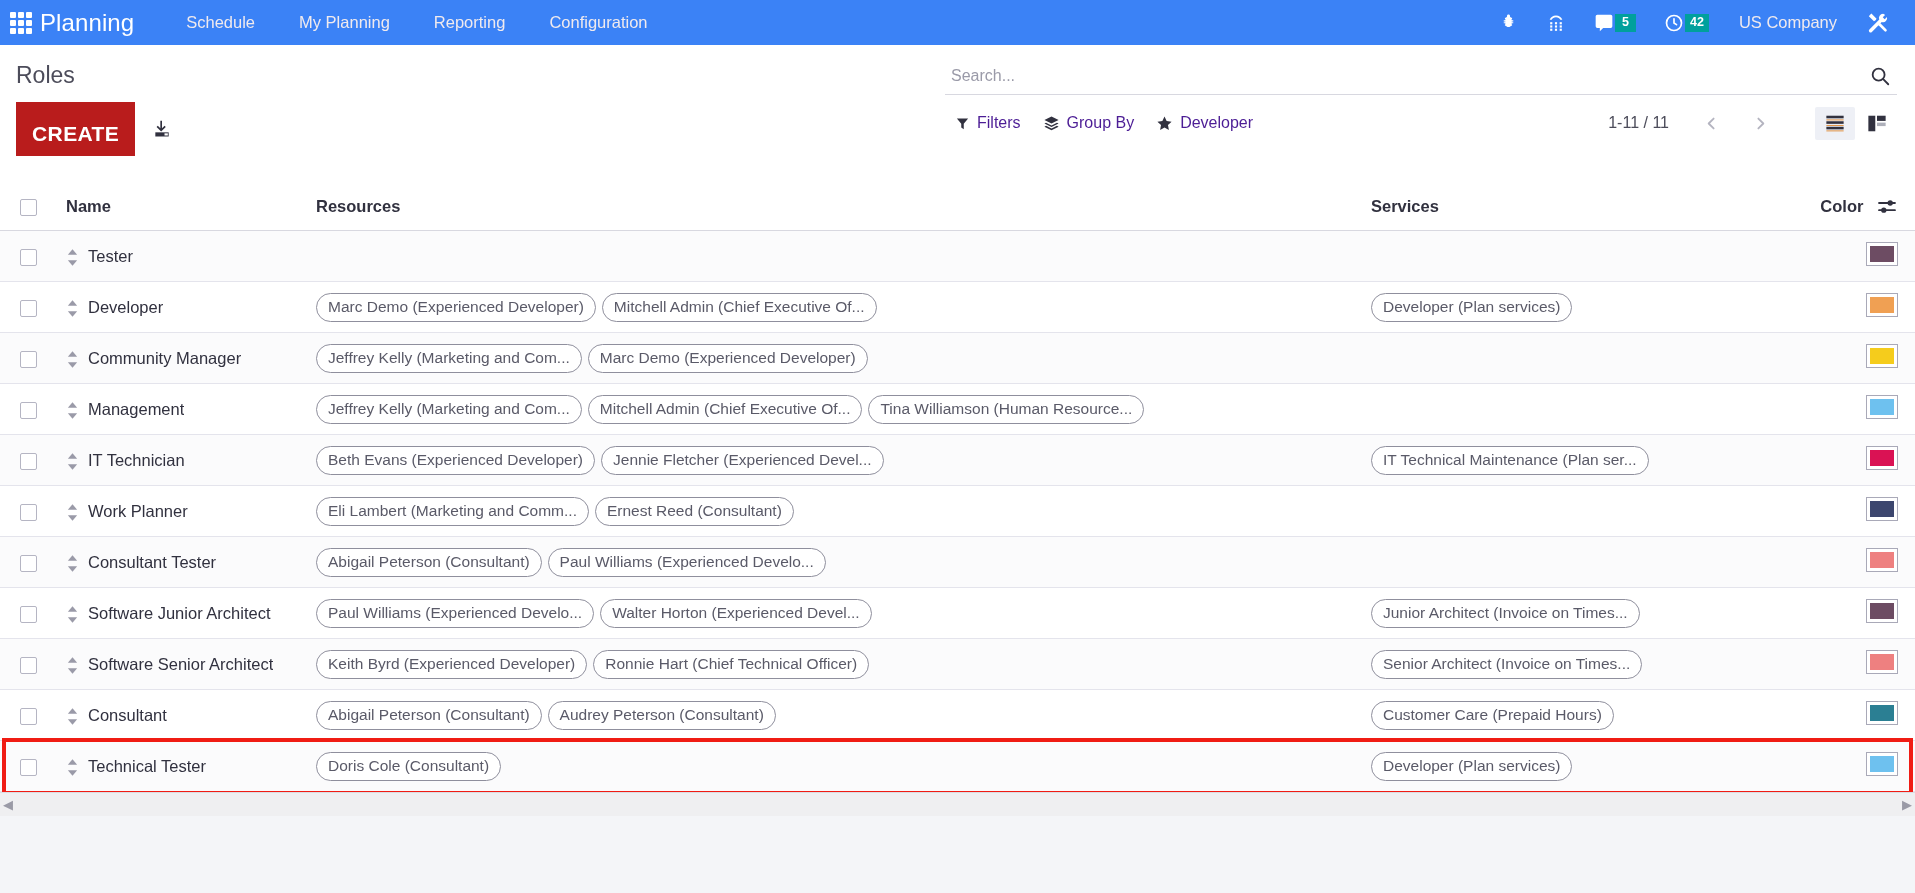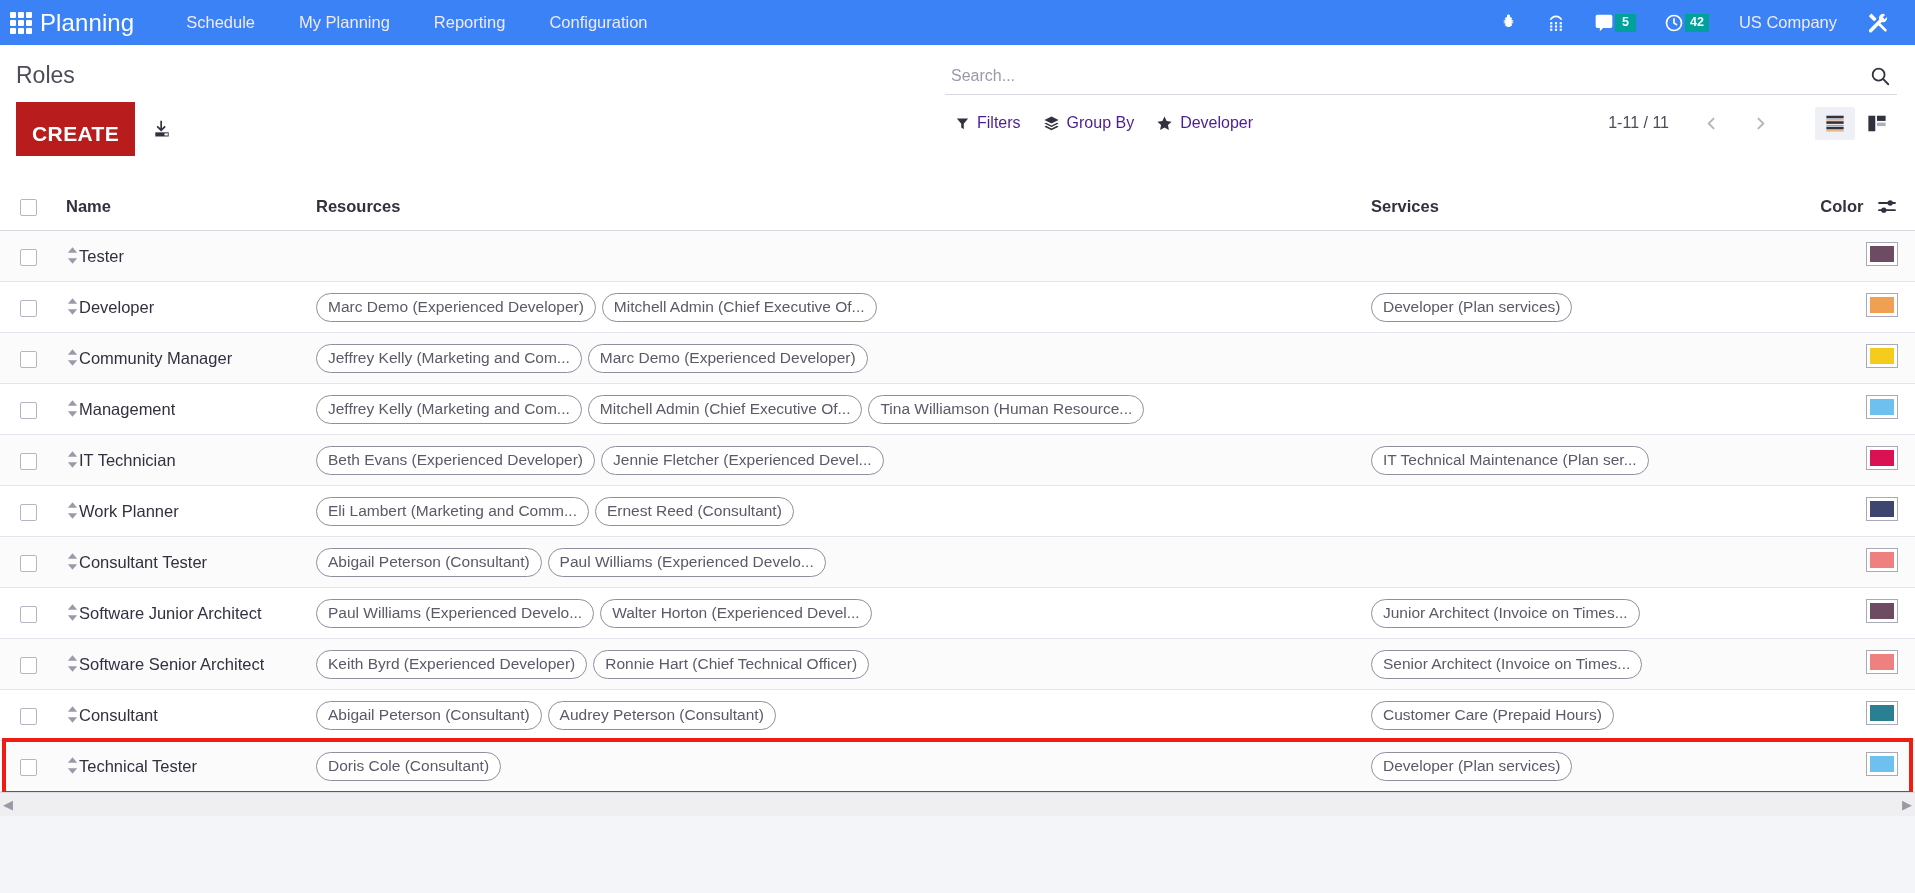--- a/index.html
+++ b/index.html
@@ -123,21 +123,21 @@
     border-bottom: 1px solid #e4e4ec; padding: 0 8px; height: 51px;
     font-size: 16.5px; color: #31313f; vertical-align: middle; overflow:hidden;
   }
   tbody tr:nth-child(odd) { background: #fbfbfc; }
   tbody tr:nth-child(even) { background: #ffffff; }
 
   .chk {
     width: 17px; height: 17px; border:1px solid #b5b5c3; background:#fff;
     display:inline-block; vertical-align:middle; cursor:pointer; border-radius:2px;
   }
-  .name-cell { display:flex; align-items:flex-start; gap: 0; }
+  .name-cell { display:flex; align-items:flex-end; gap: 9px; }
   .handle { display:flex; flex:none; cursor:grab; }
   .name-text { white-space:nowrap; overflow:hidden; text-overflow:ellipsis; }
 
   .tags { display:flex; align-items:center; gap: 6px; white-space:nowrap; }
   .tag {
     border:1px solid #8f8f9d; border-radius: 20px; padding: 3px 11px 4px;
     font-size: 15.5px; color:#5a5a68; background:#fff; line-height: 20px;
     cursor:pointer; max-width: 100%; overflow:hidden; text-overflow:ellipsis; white-space:nowrap;
   }
 

